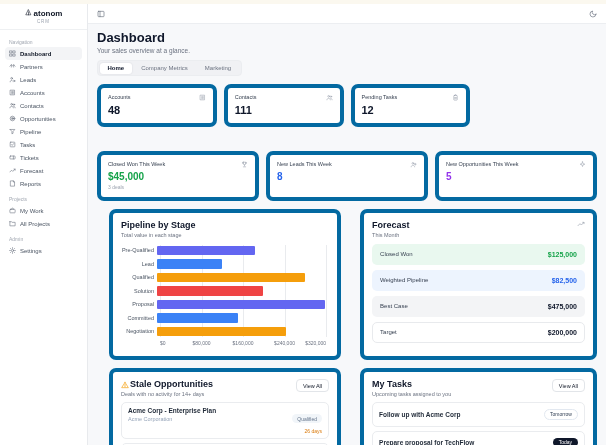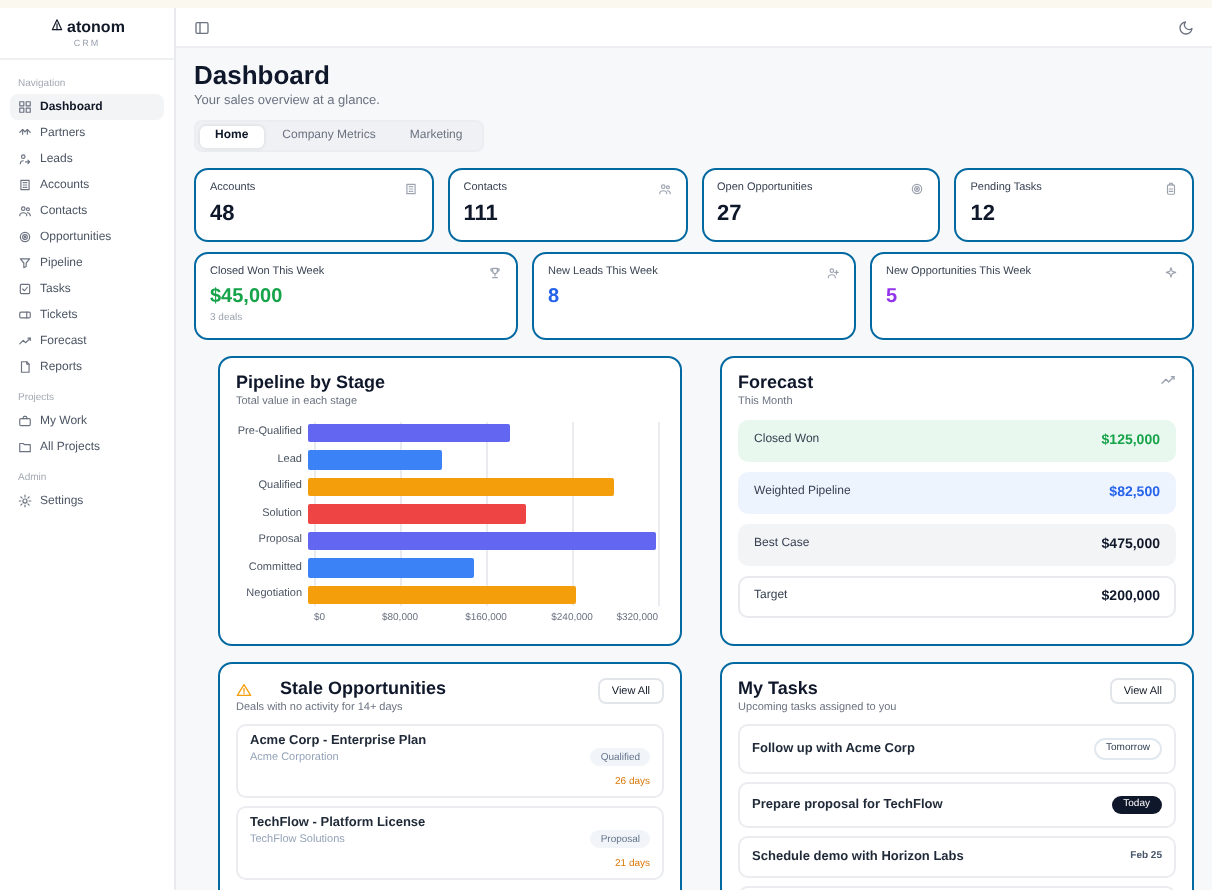--- a/index.html
+++ b/index.html
@@ -31,34 +31,34 @@
   .content { flex: 1; padding: 6px 9px 0; overflow: hidden; }
 
   .page-title { font-size: 13px; font-weight: 700; color: #0f172a; }
   .page-sub { font-size: 6.5px; color: #6b7280; margin-top: 2px; }
 
   .tabs { display: inline-flex; background: #f0f1f4; border: 1px solid #ebedf0; border-radius: 4px; padding: 1.5px; gap: 1px; margin-top: 6px; }
   .tab { font-size: 6px; color: #6b7280; padding: 2.5px 8px; border-radius: 3px; border: none; background: transparent; font-family: inherit; cursor: pointer; }
   .tab.active { background: #ffffff; color: #0f172a; font-weight: 700; box-shadow: 0 0 2px rgba(15,23,42,.12); }
 
   .stats-row { display: grid; grid-template-columns: repeat(4, 1fr); gap: 7px; margin-top: 8px; }
-  .week-row  { display: grid; grid-template-columns: repeat(3, 1fr); gap: 7px; margin-top: 5px; }
-  .card { background: #ffffff; border: 1px solid #0369a1; border-radius: 7px; }
+  .week-row  { display: grid; grid-template-columns: repeat(3, 1fr); gap: 7px; margin-top: 24px; }
+  .card { background: #ffffff; border: 4px solid #0369a1; border-radius: 7px; }
   .stat-card { padding: 6px 7px 7px; }
   .stat-top { display: flex; justify-content: space-between; align-items: flex-start; }
   .stat-label { font-size: 5.5px; color: #374151; }
   .stat-ic svg { width: 7px; height: 7px; display: block; color: #9ca3af; }
   .stat-value { font-size: 11px; font-weight: 700; margin-top: 3px; color: #0f172a; }
   .stat-sub { font-size: 5px; color: #9ca3af; margin-top: 2px; }
 
   .charts-row { display: grid; grid-template-columns: 1fr 1.02fr; gap: 7px; margin-top: 8px; }
   .panel { padding: 7px 8px; margin-left: 12px; }
   .panel-head { display: flex; justify-content: space-between; align-items: flex-start; }
   .panel-title { font-size: 9px; font-weight: 700; color: #0f172a; }
-  .panel-title-row { display: flex; align-items: flex-end; gap: 14px; }
+  .panel-title-row { display: flex; align-items: flex-end; gap: 1px; }
   .panel-sub { font-size: 5.5px; color: #6b7280; margin-top: 1.5px; }
   .panel-ic svg { width: 8px; height: 8px; display: block; color: #9ca3af; }
   .warn-ic svg { width: 8px; height: 8px; display: block; color: #f59e0b; }
 
   
   .chart-body { position: relative; margin-top: 6px; }
   .grid-layer { position: absolute; left: 39px; right: 3px; top: 1px; bottom: 1px; }
   .grid-line { position: absolute; top: 0; bottom: 0; width: 1px; background: #e9ebee; }
   .bar-row { display: flex; align-items: center; height: 13.5px; position: relative; z-index: 1; }
   .bar-label { width: 36px; flex: none; font-size: 5.5px; color: #4b5563; text-align: right; padding-right: 3px; white-space: nowrap; }
@@ -298,33 +298,20 @@
                   <path d="M3 20c0-3 3-5 6-5s6 2 6 5"></path>
                   <circle cx="17" cy="9" r="2.5"></circle>
                   <path d="M16 15c3 0 5 2 5 5"></path>
                 </svg>
               </span>
             </div>
             <div class="stat-value">111</div>
           </div>
           <div class="card stat-card">
             <div class="stat-top">
-              <span class="stat-label">Open Opportunities</span>
-              <span class="stat-ic">
-                <svg viewBox="0 0 24 24" fill="none" stroke="currentColor" stroke-width="2" stroke-linecap="round" stroke-linejoin="round">
-                  <circle cx="12" cy="12" r="8"></circle>
-                  <circle cx="12" cy="12" r="4"></circle>
-                  <circle cx="12" cy="12" r="1"></circle>
-                </svg>
-              </span>
-            </div>
-            <div class="stat-value">27</div>
-          </div>
-          <div class="card stat-card">
-            <div class="stat-top">
               <span class="stat-label">Pending Tasks</span>
               <span class="stat-ic">
                 <svg viewBox="0 0 24 24" fill="none" stroke="currentColor" stroke-width="2" stroke-linecap="round" stroke-linejoin="round">
                   <rect x="6" y="5" width="12" height="16" rx="2"></rect>
                   <path d="M9 5a3 3 0 0 1 6 0"></path>
                   <path d="M9 12h6M9 16h6"></path>
                 </svg>
               </span>
             </div>
             <div class="stat-value">12</div>

